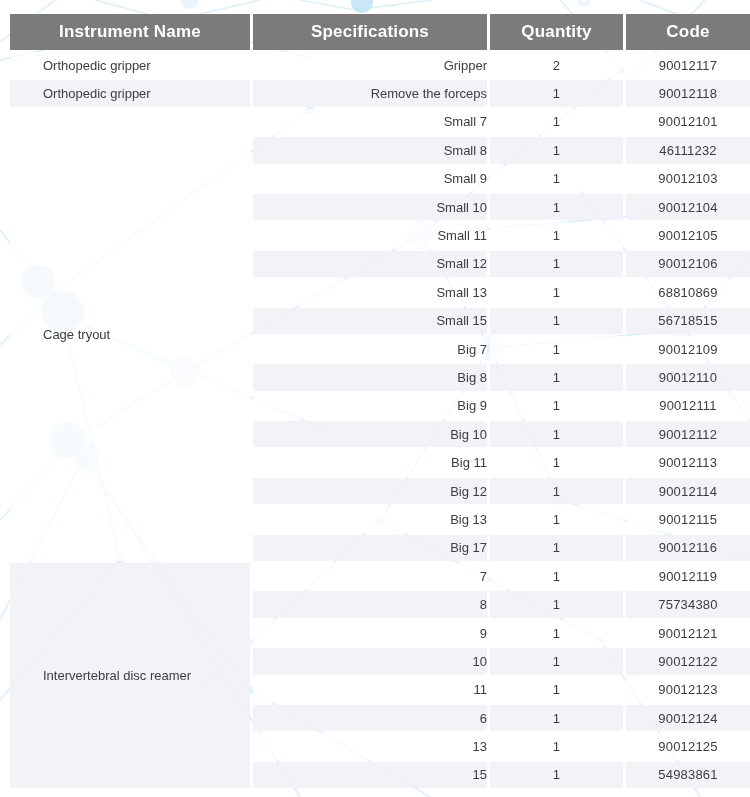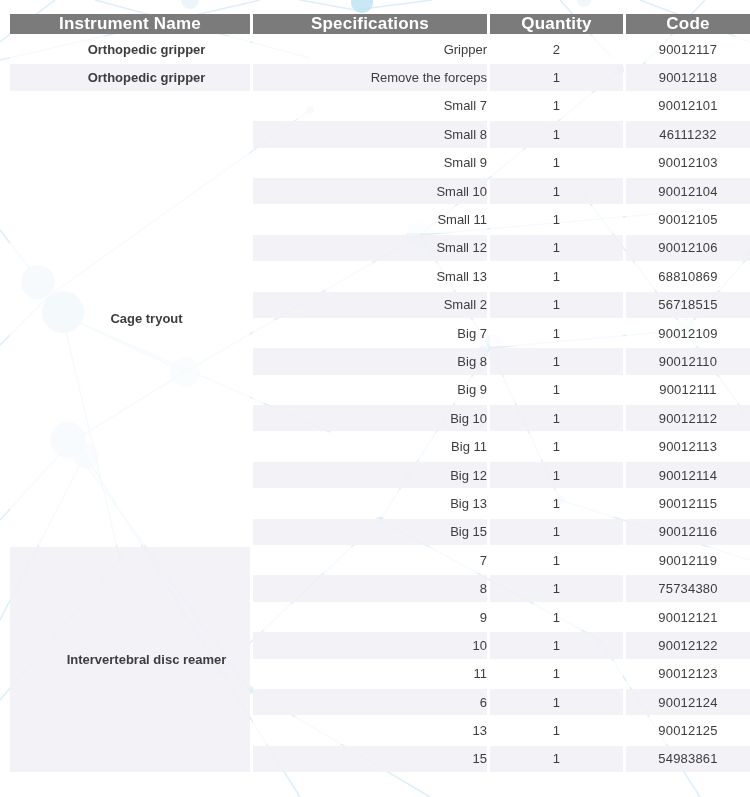--- a/index.html
+++ b/index.html
@@ -32,38 +32,37 @@
     table-layout: fixed;
   }
   th {
     height: 18px;
     background: #7b7b7b;
     color: #ffffff;
     font-size: 17px;
     font-weight: 600;
     text-align: center;
     vertical-align: middle;
-    padding: 0;
+    padding: 8px;
     letter-spacing: 0.2px;
   }
   td {
     height: 26.4px;
     font-size: 13px;
     color: #3d3d3d;
     vertical-align: middle;
     padding: 0;
     overflow: hidden;
     white-space: nowrap;
   }
   td.base { background: rgba(255,255,255,0.72); }
   td.alt  { background: rgba(241,241,246,0.93); }
   td.name {
-    text-align: center;
+    text-align: left;
     padding-left: 33px;
-    font-weight: bold;
   }
   td.spec {
     text-align: right;
     padding-left: 30px;
   }
   td.num {
     text-align: center;
     letter-spacing: 0.2px;
   }
 </style>
@@ -191,21 +190,21 @@
           <td class="spec alt">Small 12</td>
           <td class="num alt">1</td>
           <td class="num alt">90012106</td>
         </tr>
         <tr>
           <td class="spec base">Small 13</td>
           <td class="num base">1</td>
           <td class="num base">68810869</td>
         </tr>
         <tr>
-          <td class="spec alt">Small 2</td>
+          <td class="spec alt">Small 15</td>
           <td class="num alt">1</td>
           <td class="num alt">56718515</td>
         </tr>
         <tr>
           <td class="spec base">Big 7</td>
           <td class="num base">1</td>
           <td class="num base">90012109</td>
         </tr>
         <tr>
           <td class="spec alt">Big 8</td>
@@ -231,21 +230,21 @@
           <td class="spec alt">Big 12</td>
           <td class="num alt">1</td>
           <td class="num alt">90012114</td>
         </tr>
         <tr>
           <td class="spec base">Big 13</td>
           <td class="num base">1</td>
           <td class="num base">90012115</td>
         </tr>
         <tr>
-          <td class="spec alt">Big 15</td>
+          <td class="spec alt">Big 17</td>
           <td class="num alt">1</td>
           <td class="num alt">90012116</td>
         </tr>
         <tr>
           <td class="name alt" rowspan="8">Intervertebral disc reamer</td>
           <td class="spec base">7</td>
           <td class="num base">1</td>
           <td class="num base">90012119</td>
         </tr>
         <tr>

